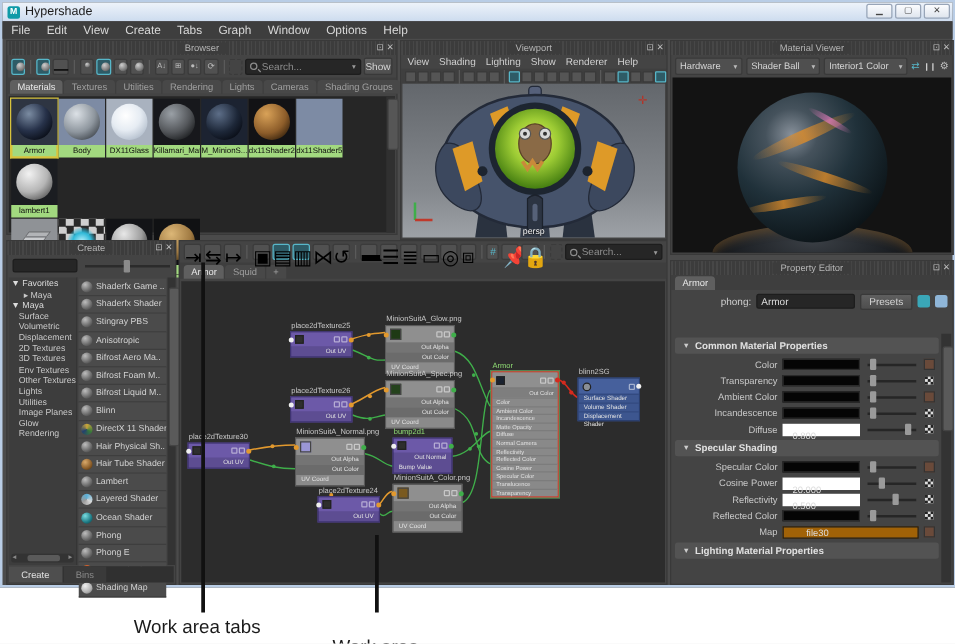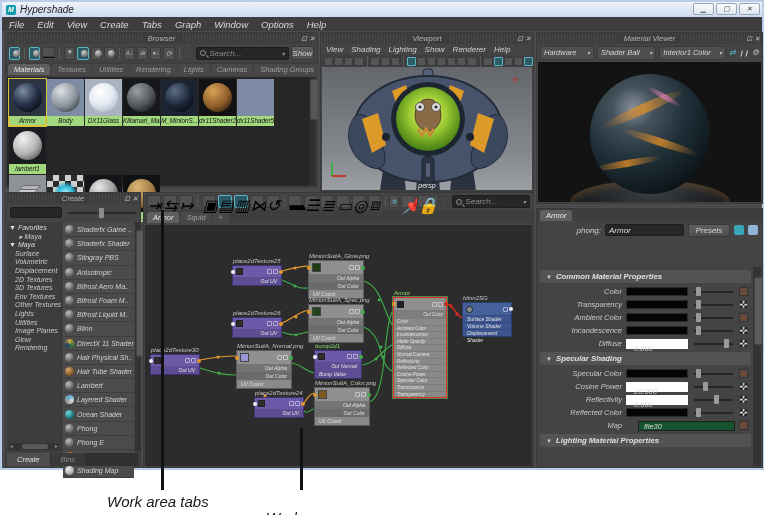--- a/index.html
+++ b/index.html
@@ -1,18 +1,18 @@
 <!DOCTYPE html>
 <html><head>
 <meta charset="utf-8">
 <style>
   * { margin:0; padding:0; box-sizing:border-box; }
   html,body { background:#ffffff; }
   body { font-family:"Liberation Sans", sans-serif; }
-  .shot { position:relative; width:764px; height:515px; background:#fff; overflow:hidden;font-style:italic; }
+  .shot { position:relative; width:764px; height:515px; background:#fff; overflow:hidden; }
 
   
   .win { position:absolute; left:0; top:0; width:764px; height:470px;
          border:2px solid #b9cde6; background:#4b4b4b; }
   .titlebar { position:absolute; left:0; top:0; width:760px; height:15px;
               background:linear-gradient(#eef3fa,#cddcef); display:flex; align-items:center;
               font-size:10px; color:#1c1c1c; padding-left:4px; gap:4px; }
   .maya-ico { width:10px; height:10px; background:#0e9aa7; border-radius:2px; color:#fff;
               font-size:7px; font-weight:bold; text-align:center; line-height:10px; }
   .winbtns { position:absolute; right:2px; top:1px; display:flex; gap:2px; }
@@ -208,22 +208,22 @@
             display:flex; align-items:center; gap:4px; padding-left:6px; font-size:7.8px;
             font-weight:bold; color:#e0e0e0; }
   .pe-sec .tri { font-size:6px; color:#ccc; }
   .pe-row { height:13px; display:flex; align-items:center; font-size:7.5px; color:#c8c8c8; }
   .pe-row .lab { width:86px; text-align:right; padding-right:4px; white-space:nowrap; }
   .pe-swatch { width:62px; height:9px; background:#050505; border:1px solid #2a2a2a; }
   .pe-val { width:62px; height:10px; background:#262626; border:5px solid #ffffff; color:#dcdcdc;
             font-size:7.5px; padding:0 3px; line-height:9px; }
   .pe-slider { flex:1; height:2px; background:#262626; margin:0 6px; position:relative; }
   .pe-slider .th { position:absolute; top:-3.5px; width:5px; height:9px; background:#9a9a9a; border-radius:1px; }
-  .pe-map { flex:1; height:10px; background:#14532d; border:1px solid #1d1d1d; color:#dcdcdc;
-            font-size:7.5px; padding:0 5px; line-height:9px; margin-right:4px;margin-left:12px; }
+  .pe-map { flex:1; height:10px; background:#a16207; border:1px solid #1d1d1d; color:#dcdcdc;
+            font-size:7.5px; padding:0 18px; line-height:9px; margin-right:4px; }
   .pe-endico { width:9px; height:9px; margin-right:3px;
        background:conic-gradient(#ddd 25%, #222 0 50%, #ddd 0 75%, #222 0) 0 0/4.5px 4.5px; border:1px solid #444; }
   .pe-endico.arrow { background:#6a4a3a; border:1px solid #333; position:relative; }
   .pe-vbar { position:absolute; right:1px; top:58px; bottom:1px; width:8px; background:#333; }
   .pe-vbar .thumb { position:absolute; left:1px; right:1px; top:10px; height:34%; background:#5a5a5a; border-radius:2px; }
 
   
   .callout { position:absolute; width:3px; background:#111; }
   .ann { position:absolute; font-size:15px; color:#1a1a1a; }
 </style>
@@ -873,20 +873,27 @@
               <span class="pdot rr w"></span>
             </div>
           <div class="prow">Surface Shader</div>
           <div class="prow">Volume Shader</div>
           <div class="prow">Displacement Shader</div>
         </div>
       </div>
     </div>
 
     <div class="panel" id="propedit">
+      <div class="ptitle">
+        <span class="tlabel">Property Editor</span>
+        <span class="pticons">
+          <span>⊡</span>
+          <span>✕</span>
+        </span>
+      </div>
       <div class="pe-tabs">
         <span class="b-tab active">Armor</span>
       </div>
       <div class="pe-name">
         <span class="typ">phong:</span>
         <span class="pe-field">Armor</span>
         <span class="btn pe-presets">Presets</span>
         <span class="pe-ic teal"></span>
         <span class="pe-ic copy"></span>
       </div>

